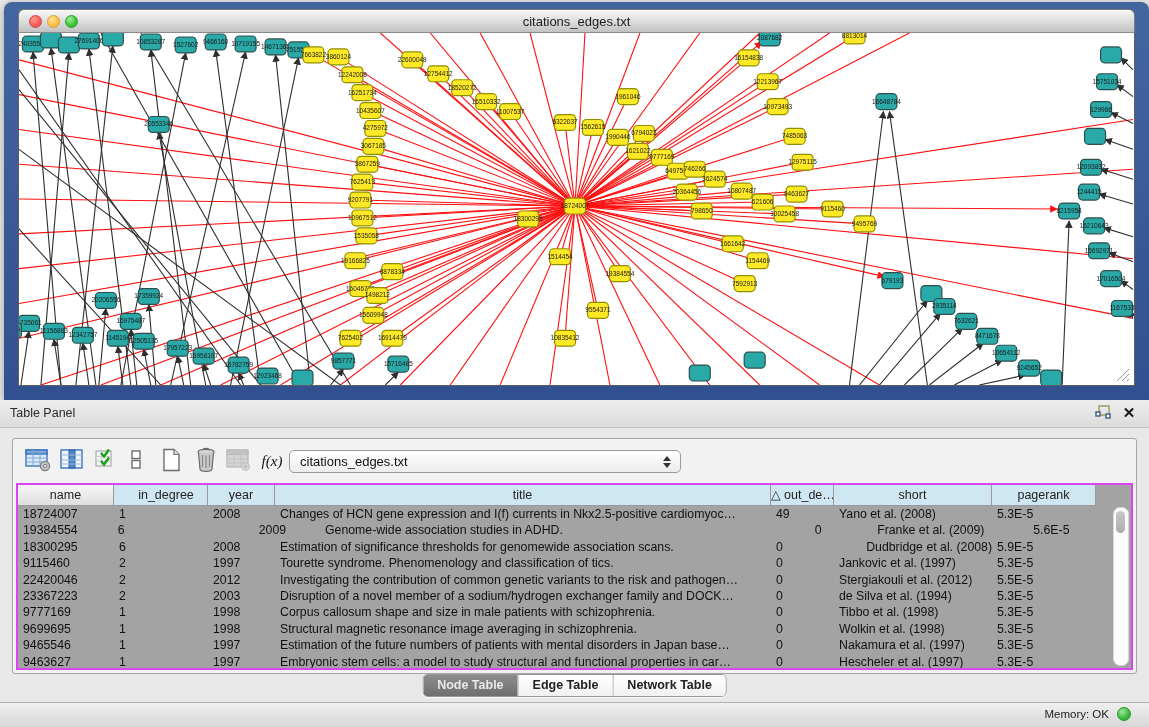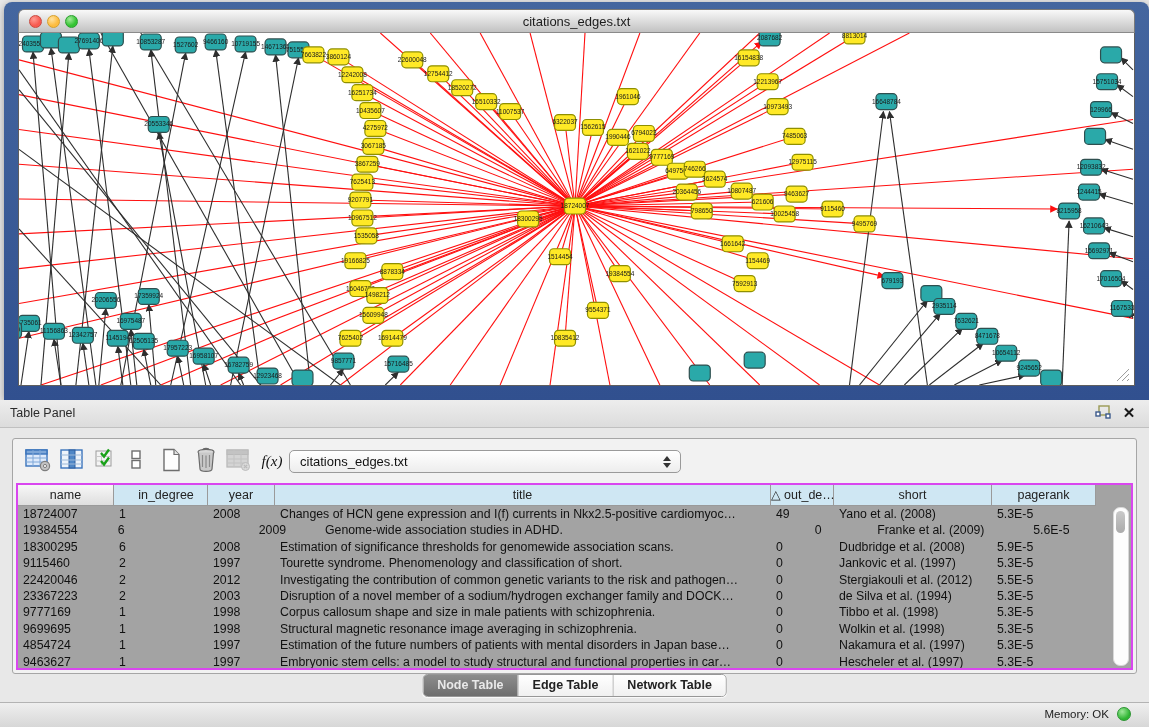--- a/index.html
+++ b/index.html
@@ -764,28 +764,28 @@
             <div class="td" style="width: 63px;">0</div>
             <div class="td" style="width: 158px;">Franke et al. (2009)</div>
             <div class="td" style="width: 104px;">5.6E-5</div>
           </div>
           <div class="trow">
             <div class="td" style="width: 96px;">18300295</div>
             <div class="td" style="width: 94px;">6</div>
             <div class="td" style="width: 67px;">2008</div>
             <div class="td" style="width: 496px;">Estimation of significance thresholds for genomewide association scans.</div>
             <div class="td" style="width: 63px;">0</div>
-            <div class="td" style="width: 158px;">Dudbridge et al. (2008)</div>
+            <div class="td" style="width: 158px; text-align: right;">Dudbridge et al. (2008)</div>
             <div class="td" style="width: 104px;">5.9E-5</div>
           </div>
           <div class="trow">
             <div class="td" style="width: 96px;">9115460</div>
             <div class="td" style="width: 94px;">2</div>
             <div class="td" style="width: 67px;">1997</div>
-            <div class="td" style="width: 496px;">Tourette syndrome. Phenomenology and classification of short.</div>
+            <div class="td" style="width: 496px;">Tourette syndrome. Phenomenology and classification of tics.</div>
             <div class="td" style="width: 63px;">0</div>
             <div class="td" style="width: 158px;">Jankovic et al. (1997)</div>
             <div class="td" style="width: 104px;">5.3E-5</div>
           </div>
           <div class="trow">
             <div class="td" style="width: 96px;">22420046</div>
             <div class="td" style="width: 94px;">2</div>
             <div class="td" style="width: 67px;">2012</div>
             <div class="td" style="width: 496px;">Investigating the contribution of common genetic variants to the risk and pathogen…</div>
             <div class="td" style="width: 63px;">0</div>
@@ -813,21 +813,21 @@
           <div class="trow">
             <div class="td" style="width: 96px;">9699695</div>
             <div class="td" style="width: 94px;">1</div>
             <div class="td" style="width: 67px;">1998</div>
             <div class="td" style="width: 496px;">Structural magnetic resonance image averaging in schizophrenia.</div>
             <div class="td" style="width: 63px;">0</div>
             <div class="td" style="width: 158px;">Wolkin et al. (1998)</div>
             <div class="td" style="width: 104px;">5.3E-5</div>
           </div>
           <div class="trow">
-            <div class="td" style="width: 96px;">4854724</div>
+            <div class="td" style="width: 96px;">9465546</div>
             <div class="td" style="width: 94px;">1</div>
             <div class="td" style="width: 67px;">1997</div>
             <div class="td" style="width: 496px;">Estimation of the future numbers of patients with mental disorders in Japan base…</div>
             <div class="td" style="width: 63px;">0</div>
             <div class="td" style="width: 158px;">Nakamura et al. (1997)</div>
             <div class="td" style="width: 104px;">5.3E-5</div>
           </div>
           <div class="trow">
             <div class="td" style="width: 96px;">9463627</div>
             <div class="td" style="width: 94px;">1</div>

